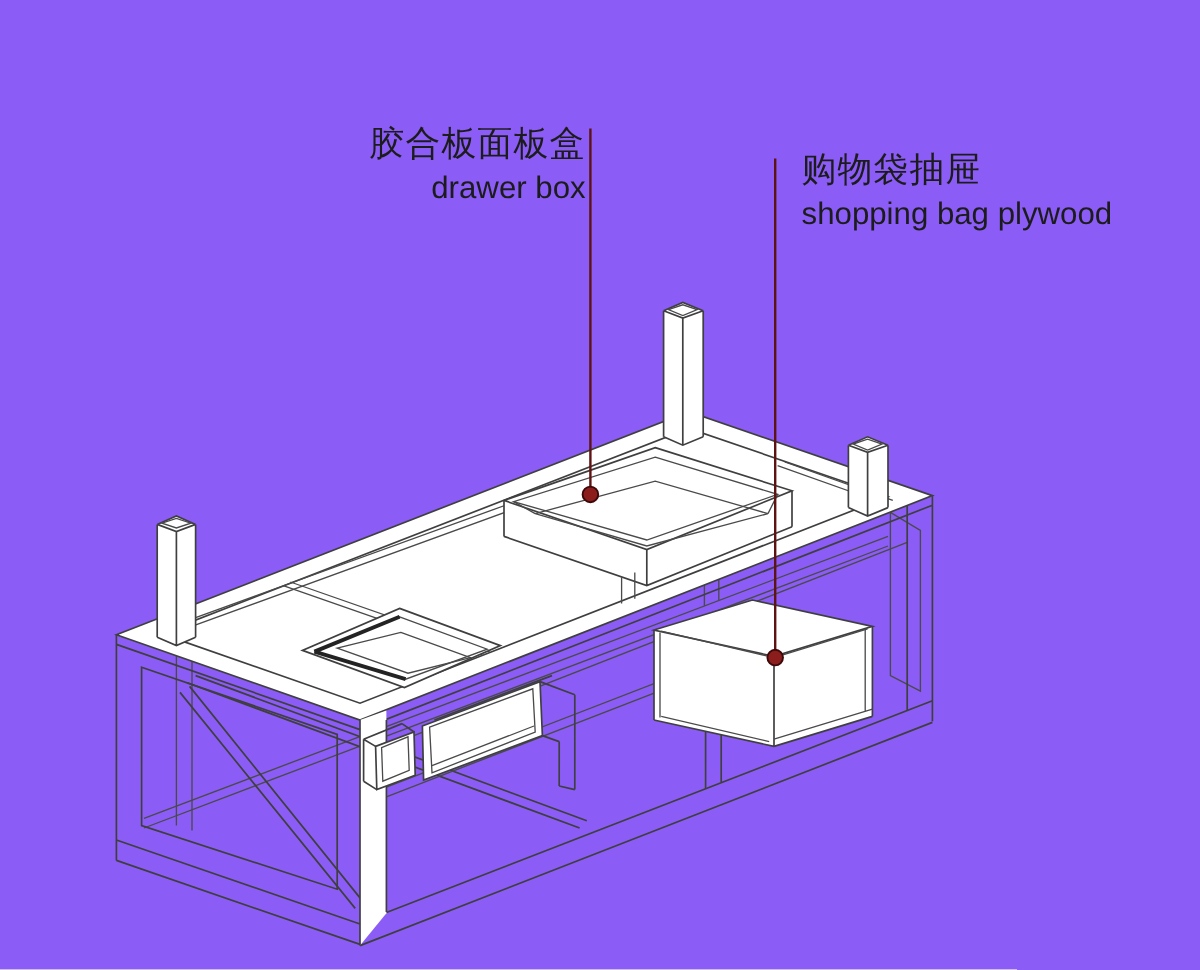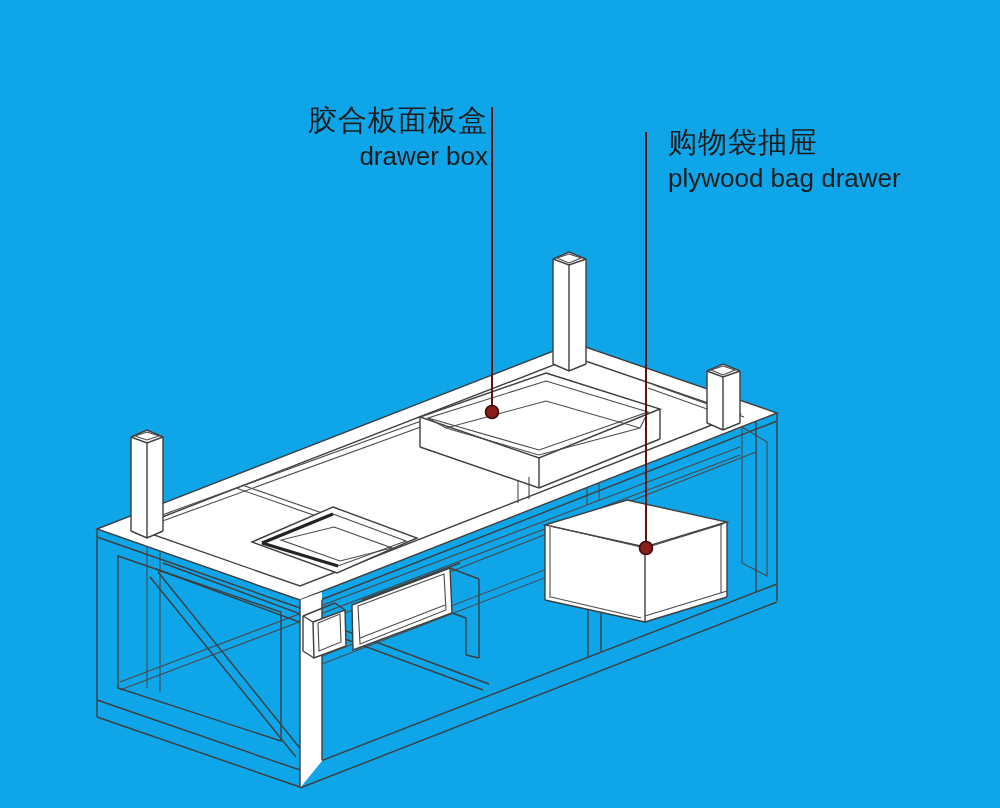--- a/index.html
+++ b/index.html
@@ -1,16 +1,16 @@
 <!DOCTYPE html>
 <html><head>
 <meta charset="utf-8">
 <style>
   html,body{margin:0;padding:0;background:#ffffff;}
-  .stage{position:relative;width:1000px;height:808px;background:#0ea5e9;overflow:hidden;
+  .stage{position:relative;width:1000px;height:808px;background:#8b5cf6;overflow:hidden;
          font-family:"Liberation Sans","DejaVu Sans",sans-serif;}
   svg{position:absolute;left:0;top:0;}
   .lbl{position:absolute;color:#1c1c1c;}
   .lbl .zh{font-size:29px;letter-spacing:1px;line-height:1.15;white-space:nowrap;}
   .lbl .en{font-size:26px;letter-spacing:0px;line-height:1.1;margin-top:5px;white-space:nowrap;}
   .lbl-right{text-align:right;}
   .lbl-left{text-align:left;margin-left:12px;}
   
   .wf{stroke:#3f3f3f;stroke-width:1.4;fill:none;stroke-linecap:butt;stroke-linejoin:miter;}
   .wf-thin{stroke:#4a4a4a;stroke-width:1.1;fill:none;}
@@ -142,16 +142,16 @@
     </g>
   </svg>
 
   <div class="lbl lbl-right" style="left:208px;top:104px;width:280px;">
     <div class="zh">胶合板面板盒</div>
     <div class="en">drawer box</div>
   </div>
 
   <div class="lbl lbl-left" style="left:656px;top:126px;width:300px;">
     <div class="zh">购物袋抽屉</div>
-    <div class="en">plywood bag drawer</div>
+    <div class="en">shopping bag plywood</div>
   </div>
 
 </div>
 
 </body></html>

